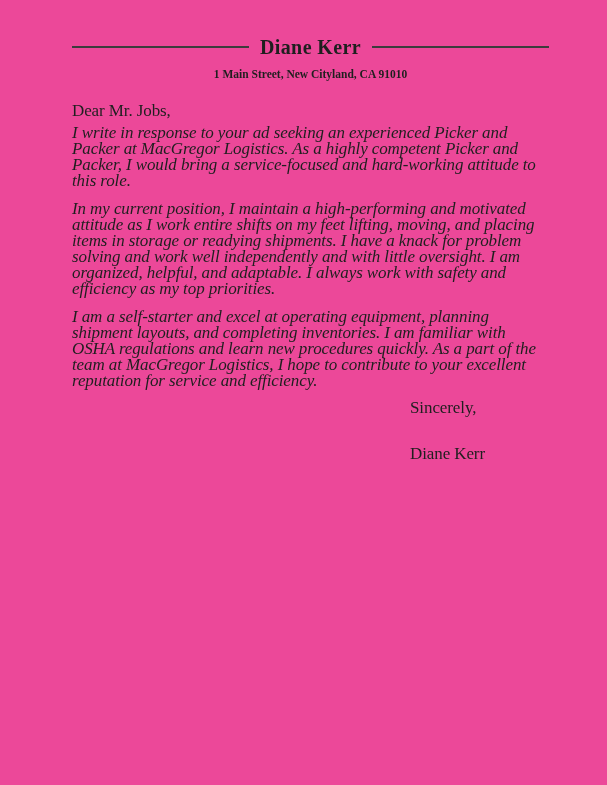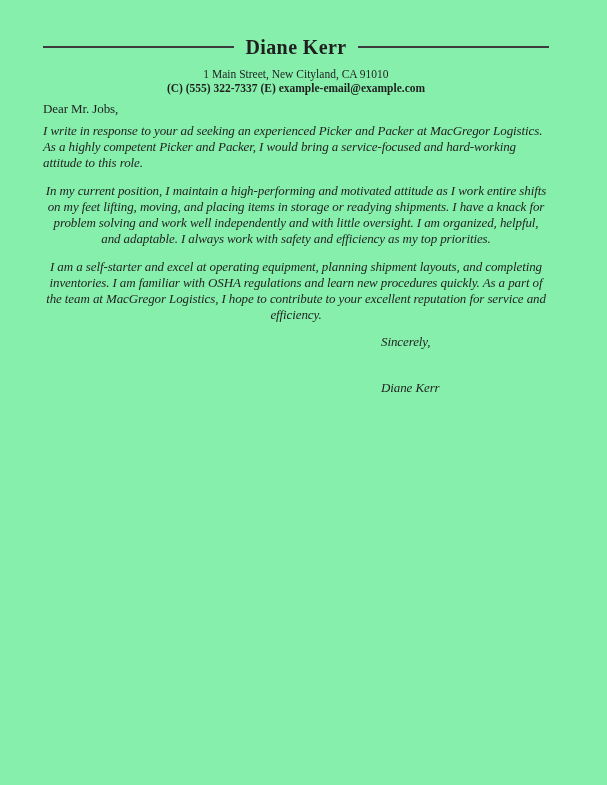--- a/index.html
+++ b/index.html
@@ -4,23 +4,23 @@
 <style>
   html, body {
     margin: 0;
     padding: 0;
     background: #ffffff;
   }
   .page {
     position: relative;
     width: 607px;
     height: 785px;
-    background: #86efac;
+    background: #ec4899;
     box-sizing: border-box;
-    padding: 34px 58px 0 43px;
+    padding: 34px 58px 0 72px;
     font-family: "Liberation Serif", "DejaVu Serif", serif;
     color: #1f1f1f;
     overflow: hidden;
   }
   
   .name-row {
     display: flex;
     align-items: center;
     gap: 11px;
   }
@@ -33,74 +33,71 @@
     margin: 0;
     font-size: 20px;
     font-weight: bold;
     letter-spacing: 0.4px;
     line-height: 26px;
     white-space: nowrap;
   }
   .addr-line {
     margin-top: 7px;
     text-align: center;
-    font-weight: normal;
+    font-weight: bold;
     font-size: 11.5px;
     line-height: 14px;
   }
   .contact-line {
     text-align: center;
     font-weight: bold;
     font-size: 11.5px;
     line-height: 14px;
   }
   
   .body {
-    margin-top: 6px;
-    font-size: 13px;
+    margin-top: 22px;
+    font-size: 17px;
     line-height: 16px;
     letter-spacing: -0.1px;
   }
   .salutation {
     margin: 0 0 6px 0;
   }
   .para {
     margin: 0 0 11px 0;
     text-align: left;
     font-style: italic;
   }
   .para + .para {
     margin-top: 12px;
-    text-align: center;
   }
   .signoff {
     margin-left: 338px;
     margin-top: 6px;
-    font-style: italic;
   }
   .closing {
     margin: 0;
   }
   .signature {
     margin: 30px 0 0 0;
   }
 </style>
 </head>
 <body>
 
 <div class="page">
 
   <div class="header">
     <div class="name-row">
       <span class="rule"></span>
       <h1 class="name">Diane Kerr</h1>
       <span class="rule"></span>
     </div>
     <div class="addr-line">1 Main Street, New Cityland, CA 91010</div>
-    <div class="contact-line">(C) (555) 322-7337 (E) example-email@example.com</div>
   </div>
 
   <div class="body">
     <p class="salutation">Dear Mr. Jobs,</p>
     <p class="para">I write in response to your ad seeking an experienced Picker and Packer at MacGregor Logistics. As a highly competent Picker and Packer, I would bring a service-focused and hard-working attitude to this role.</p>
     <p class="para">In my current position, I maintain a high-performing and motivated attitude as I work entire shifts on my feet lifting, moving, and placing items in storage or readying shipments. I have a knack for problem solving and work well independently and with little oversight. I am organized, helpful, and adaptable. I always work with safety and efficiency as my top priorities.</p>
     <p class="para">I am a self-starter and excel at operating equipment, planning shipment layouts, and completing inventories. I am familiar with OSHA regulations and learn new procedures quickly. As a part of the team at MacGregor Logistics, I hope to contribute to your excellent reputation for service and efficiency.</p>
 
     <div class="signoff">
       <p class="closing">Sincerely,</p>

